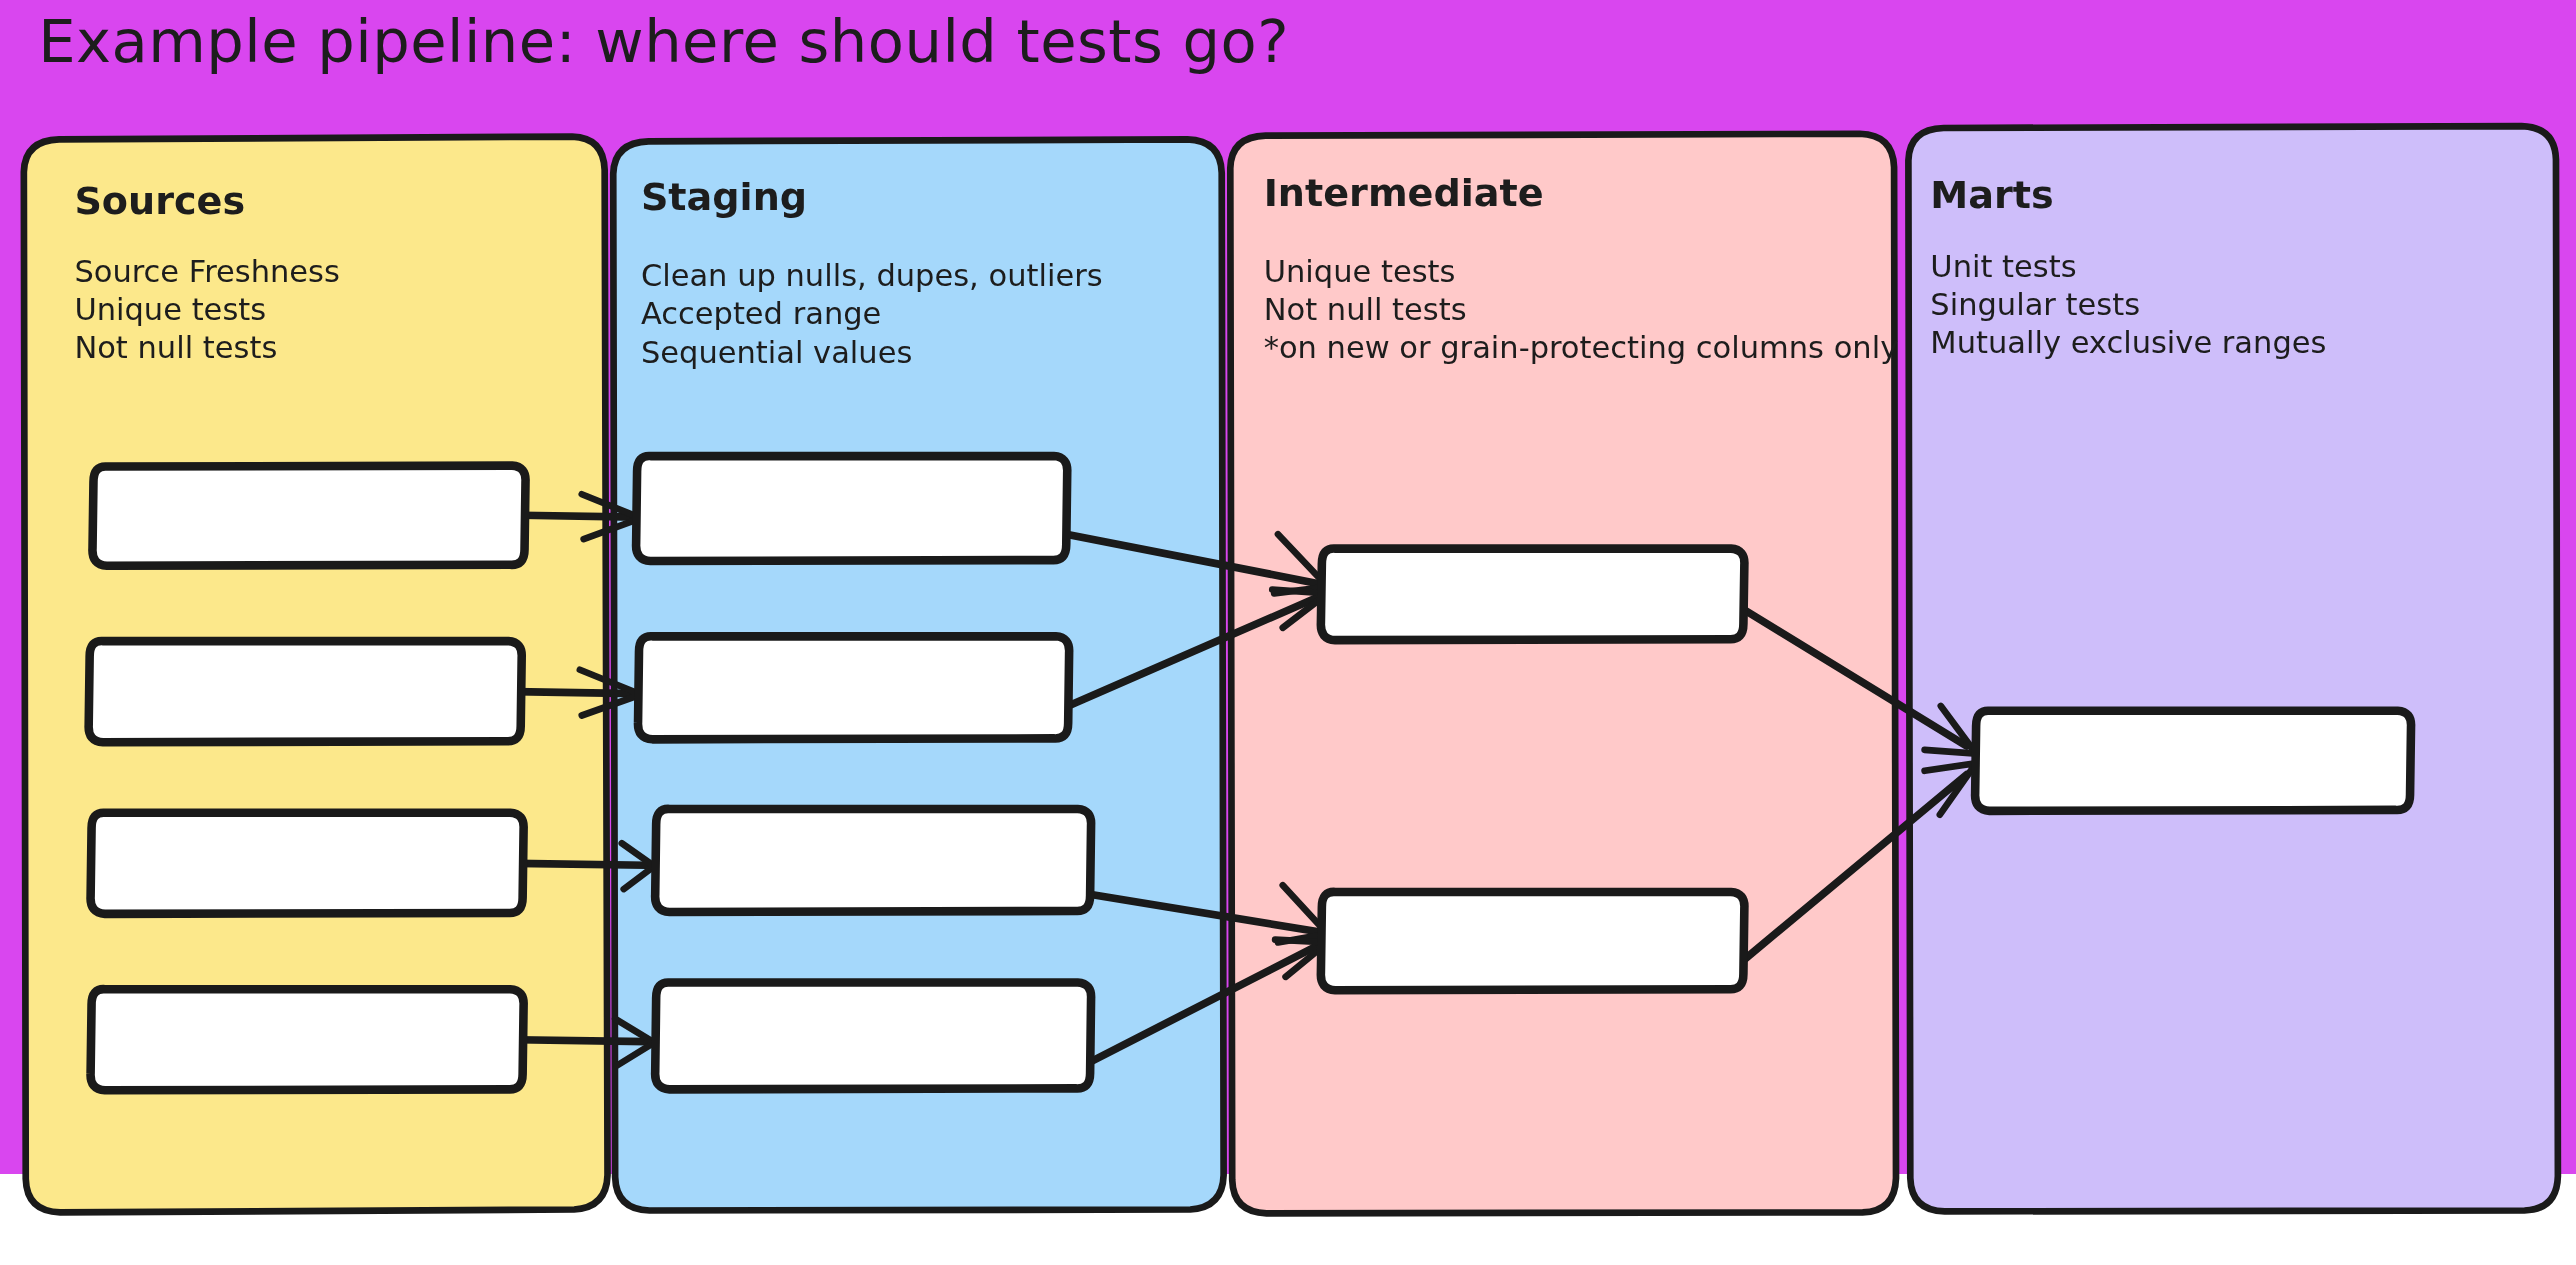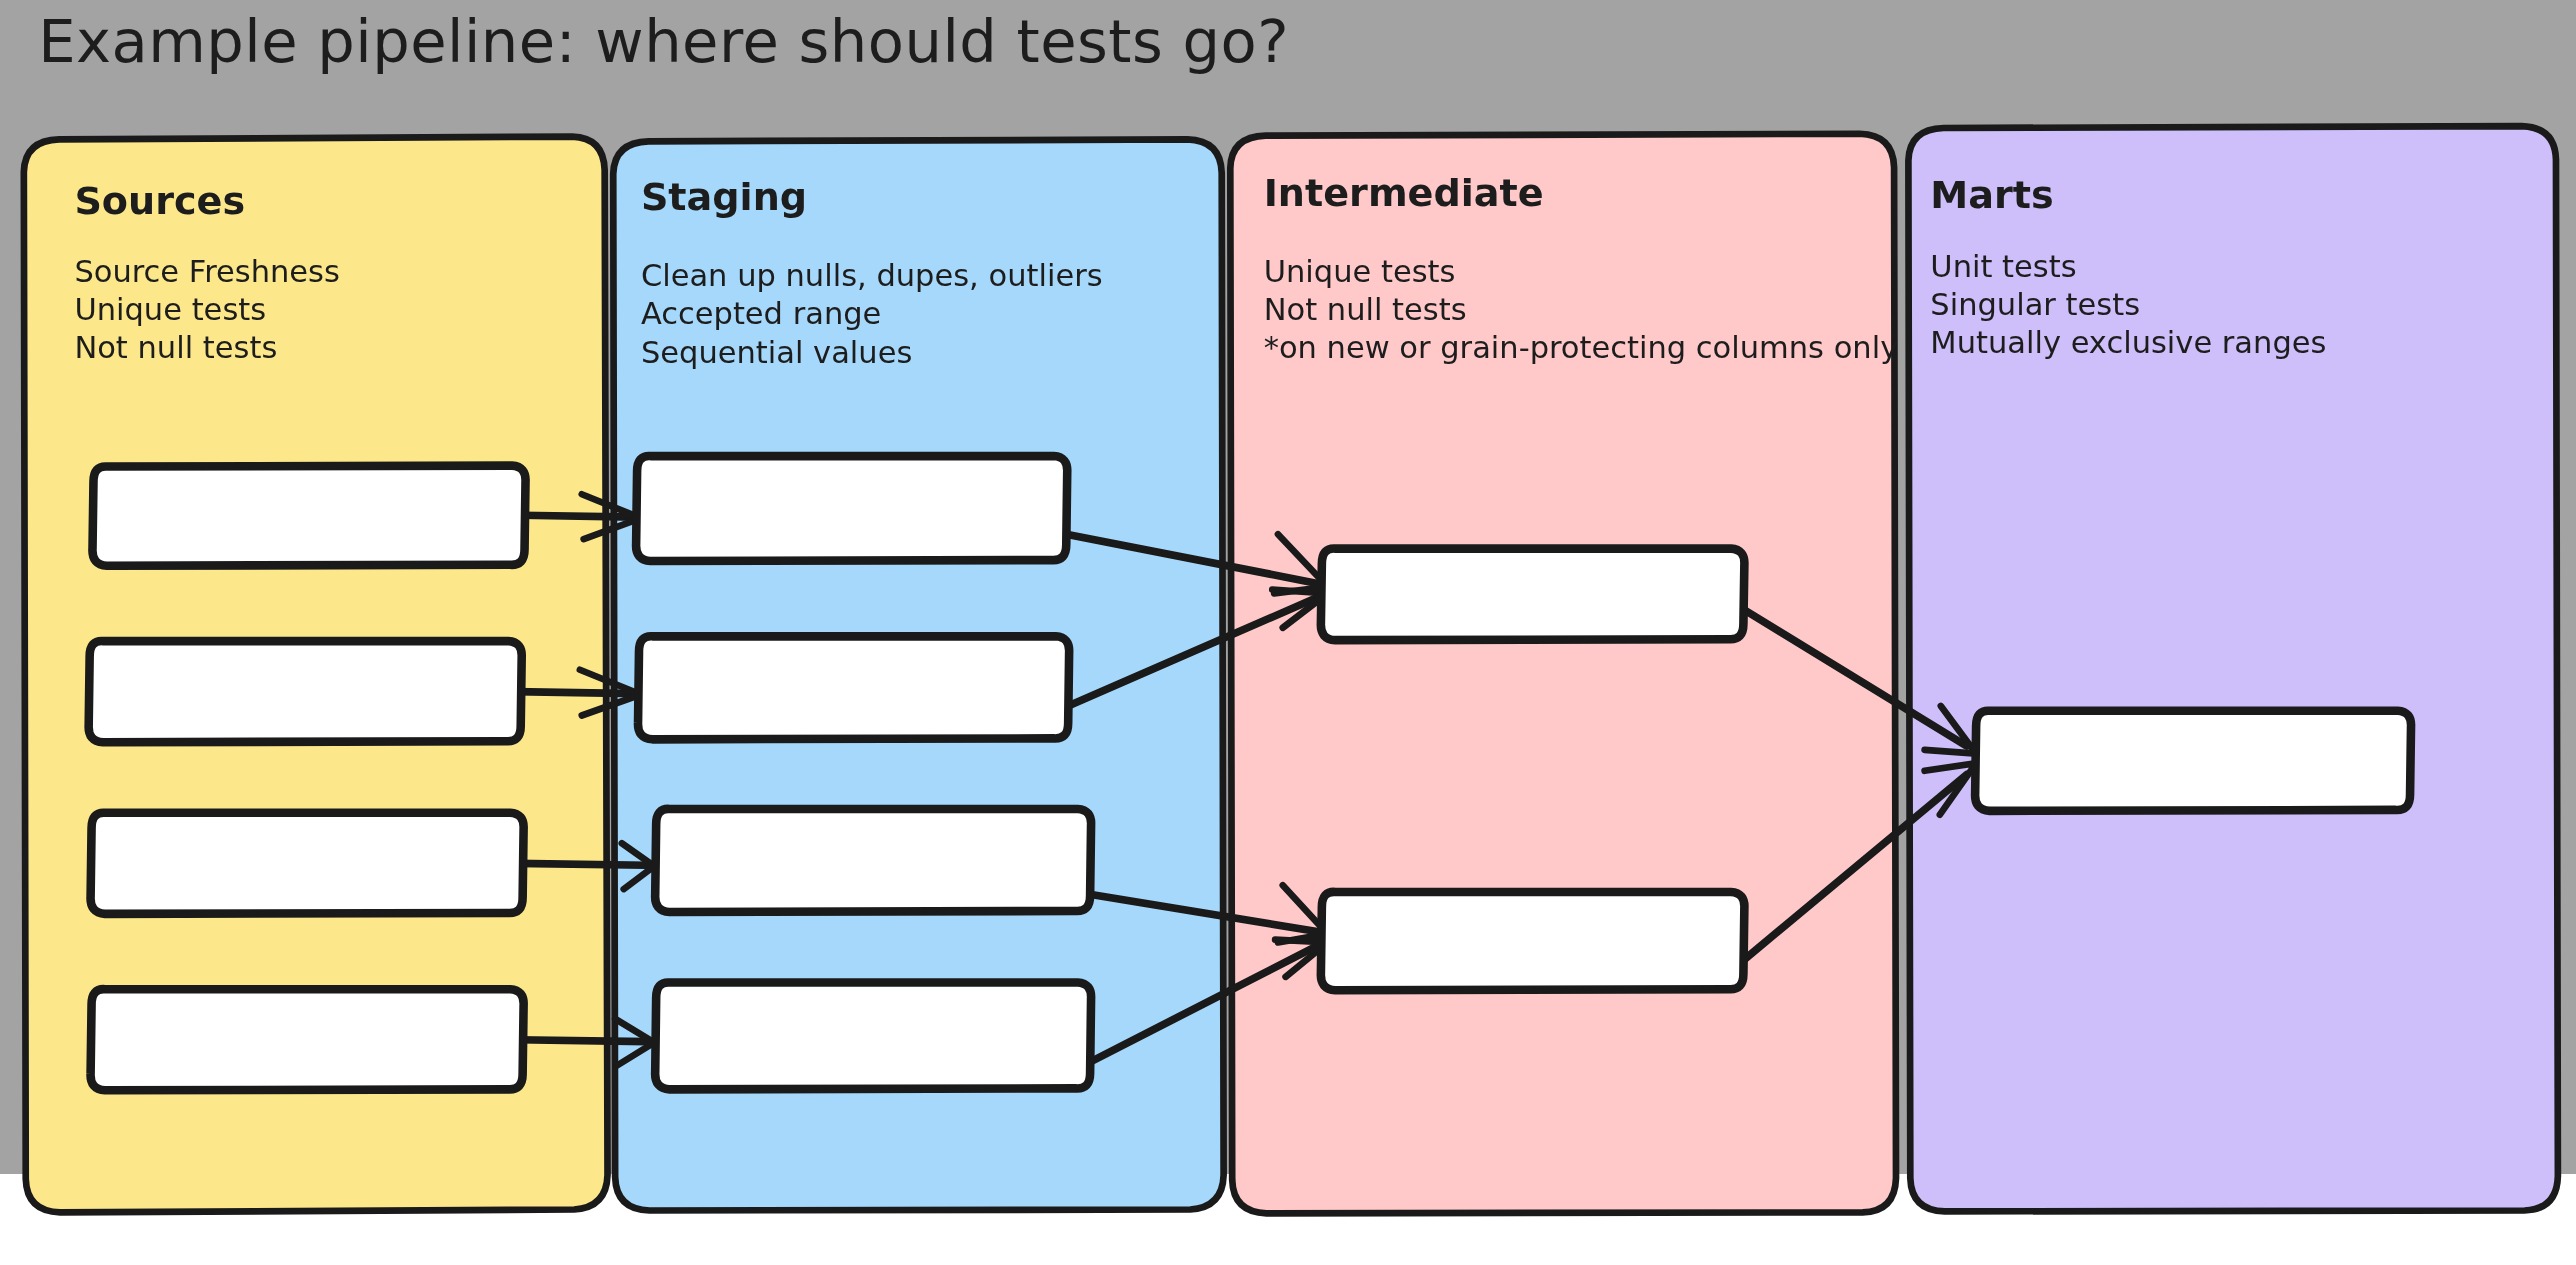--- a/index.html
+++ b/index.html
@@ -10,21 +10,21 @@
   body {
     width: 2576px;
     height: 1266px;
     overflow: hidden;
     font-family: "DejaVu Sans", sans-serif;
   }
   #canvas {
     position: relative;
     width: 2576px;
     height: 1174px;
-    background: #a3a3a3;
+    background: #d946ef;
   }
   svg.diagram {
     position: absolute;
     top: 0;
     left: 0;
     width: 2576px;
     height: 1266px;
   }
   .title-text {
     font-family: "DejaVu Sans", sans-serif;

